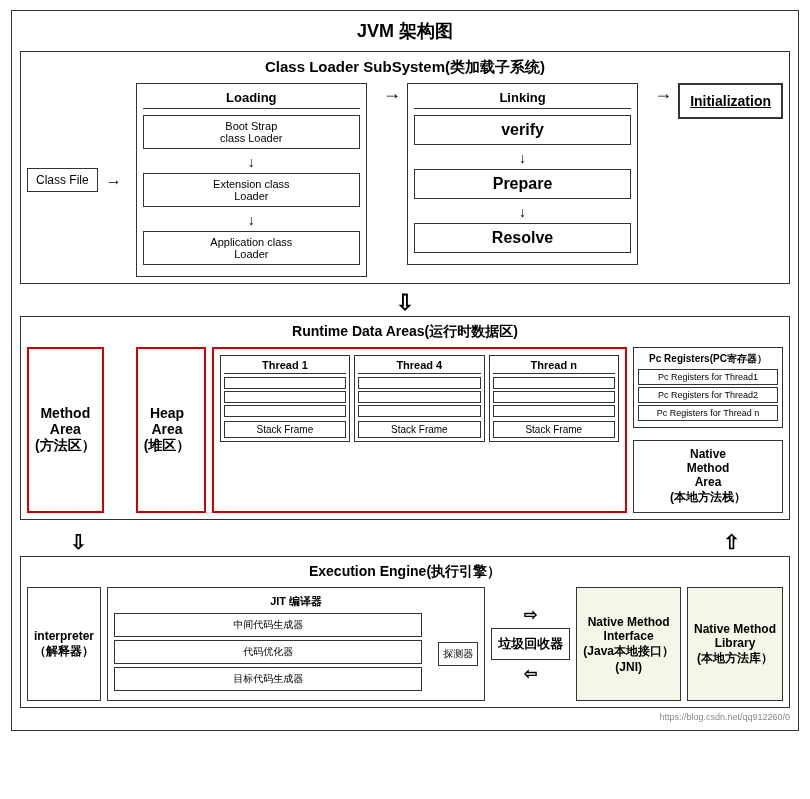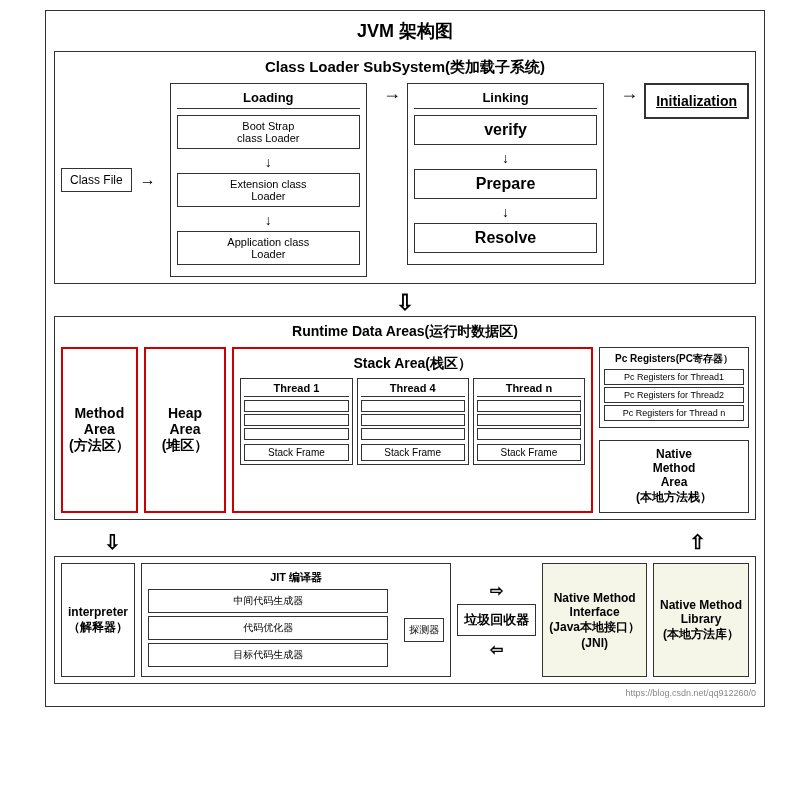--- a/index.html
+++ b/index.html
@@ -5,21 +5,21 @@
     * { box-sizing: border-box; margin: 0; padding: 0; }
     body {
       background: #fff;
       font-family: 'SimSun', 'Arial', sans-serif;
       width: 810px;
       min-height: 799px;
       padding: 10px;
       font-size: 12px;
     }
     .page-container {
-      width: 720px;
+      width: 788px;
       margin: 0 auto;
       border: 1.5px solid #333;
       padding: 8px;
       background: #fff;
     }
     .page-title {
       text-align: center;
       font-size: 18px;
       font-weight: bold;
       margin-bottom: 8px;
@@ -163,29 +163,30 @@
       display: flex;
       align-items: center;
       justify-content: center;
       text-align: center;
       font-size: 14px;
       font-weight: bold;
       flex-shrink: 0;
     }
     .heap-area-box {
       border: 2px solid #cc0000;
-      padding: 16px;
+      padding: 6px;
       min-width: 70px;
       display: flex;
       align-items: center;
-      justify-content: center;
-      text-align: center;
-      font-size: 14px;
-      font-weight: bold;
-      flex-shrink: 0;
+      justify-content: flex-start;
+      text-align: center;
+      font-size: 14px;
+      font-weight: bold;
+      flex-shrink: 0;
+      margin-left: 26px;
     }
     .stack-area-box {
       border: 2px solid #cc0000;
       padding: 6px;
       flex: 1;
     }
     .stack-title {
       text-align: center;
       font-size: 14px;
       font-weight: bold;
@@ -426,21 +427,20 @@
 
       <div class="method-area-box">
         <span>Method<br>Area<br>(方法区）</span>
       </div>
 
       <div class="heap-area-box">
         <span>Heap<br>Area<br>(堆区）</span>
       </div>
 
       <div class="stack-area-box">
-        <div class="stack-title">Stack Area(栈区）</div>
         <div class="stack-threads">
           <div class="thread-col">
             <div class="thread-label">Thread 1</div>
             <div class="thread-rows">
               <div class="thread-row-item"></div>
               <div class="thread-row-item"></div>
               <div class="thread-row-item"></div>
             </div>
             <div class="stack-frame-label">Stack Frame</div>
           </div>
@@ -478,20 +478,21 @@
       </div>
     </div>
   </div>
 
   <div style="display:flex;justify-content:space-between;align-items:center;padding:2px 50px;">
     <div style="font-size:20px;font-weight:bold;">⇩</div>
     <div style="font-size:20px;font-weight:bold;">⇧</div>
   </div>
 
   <div class="execution-section">
+    <div class="execution-title">Execution Engine(执行引擎）</div>
     <div class="execution-inner">
 
       <div class="interpreter-box">
         <span>interpreter<br>（解释器）</span>
       </div>
 
       <div class="jit-box">
         <div class="jit-title">JIT 编译器</div>
         <div class="jit-inner">
           <div class="jit-items">

